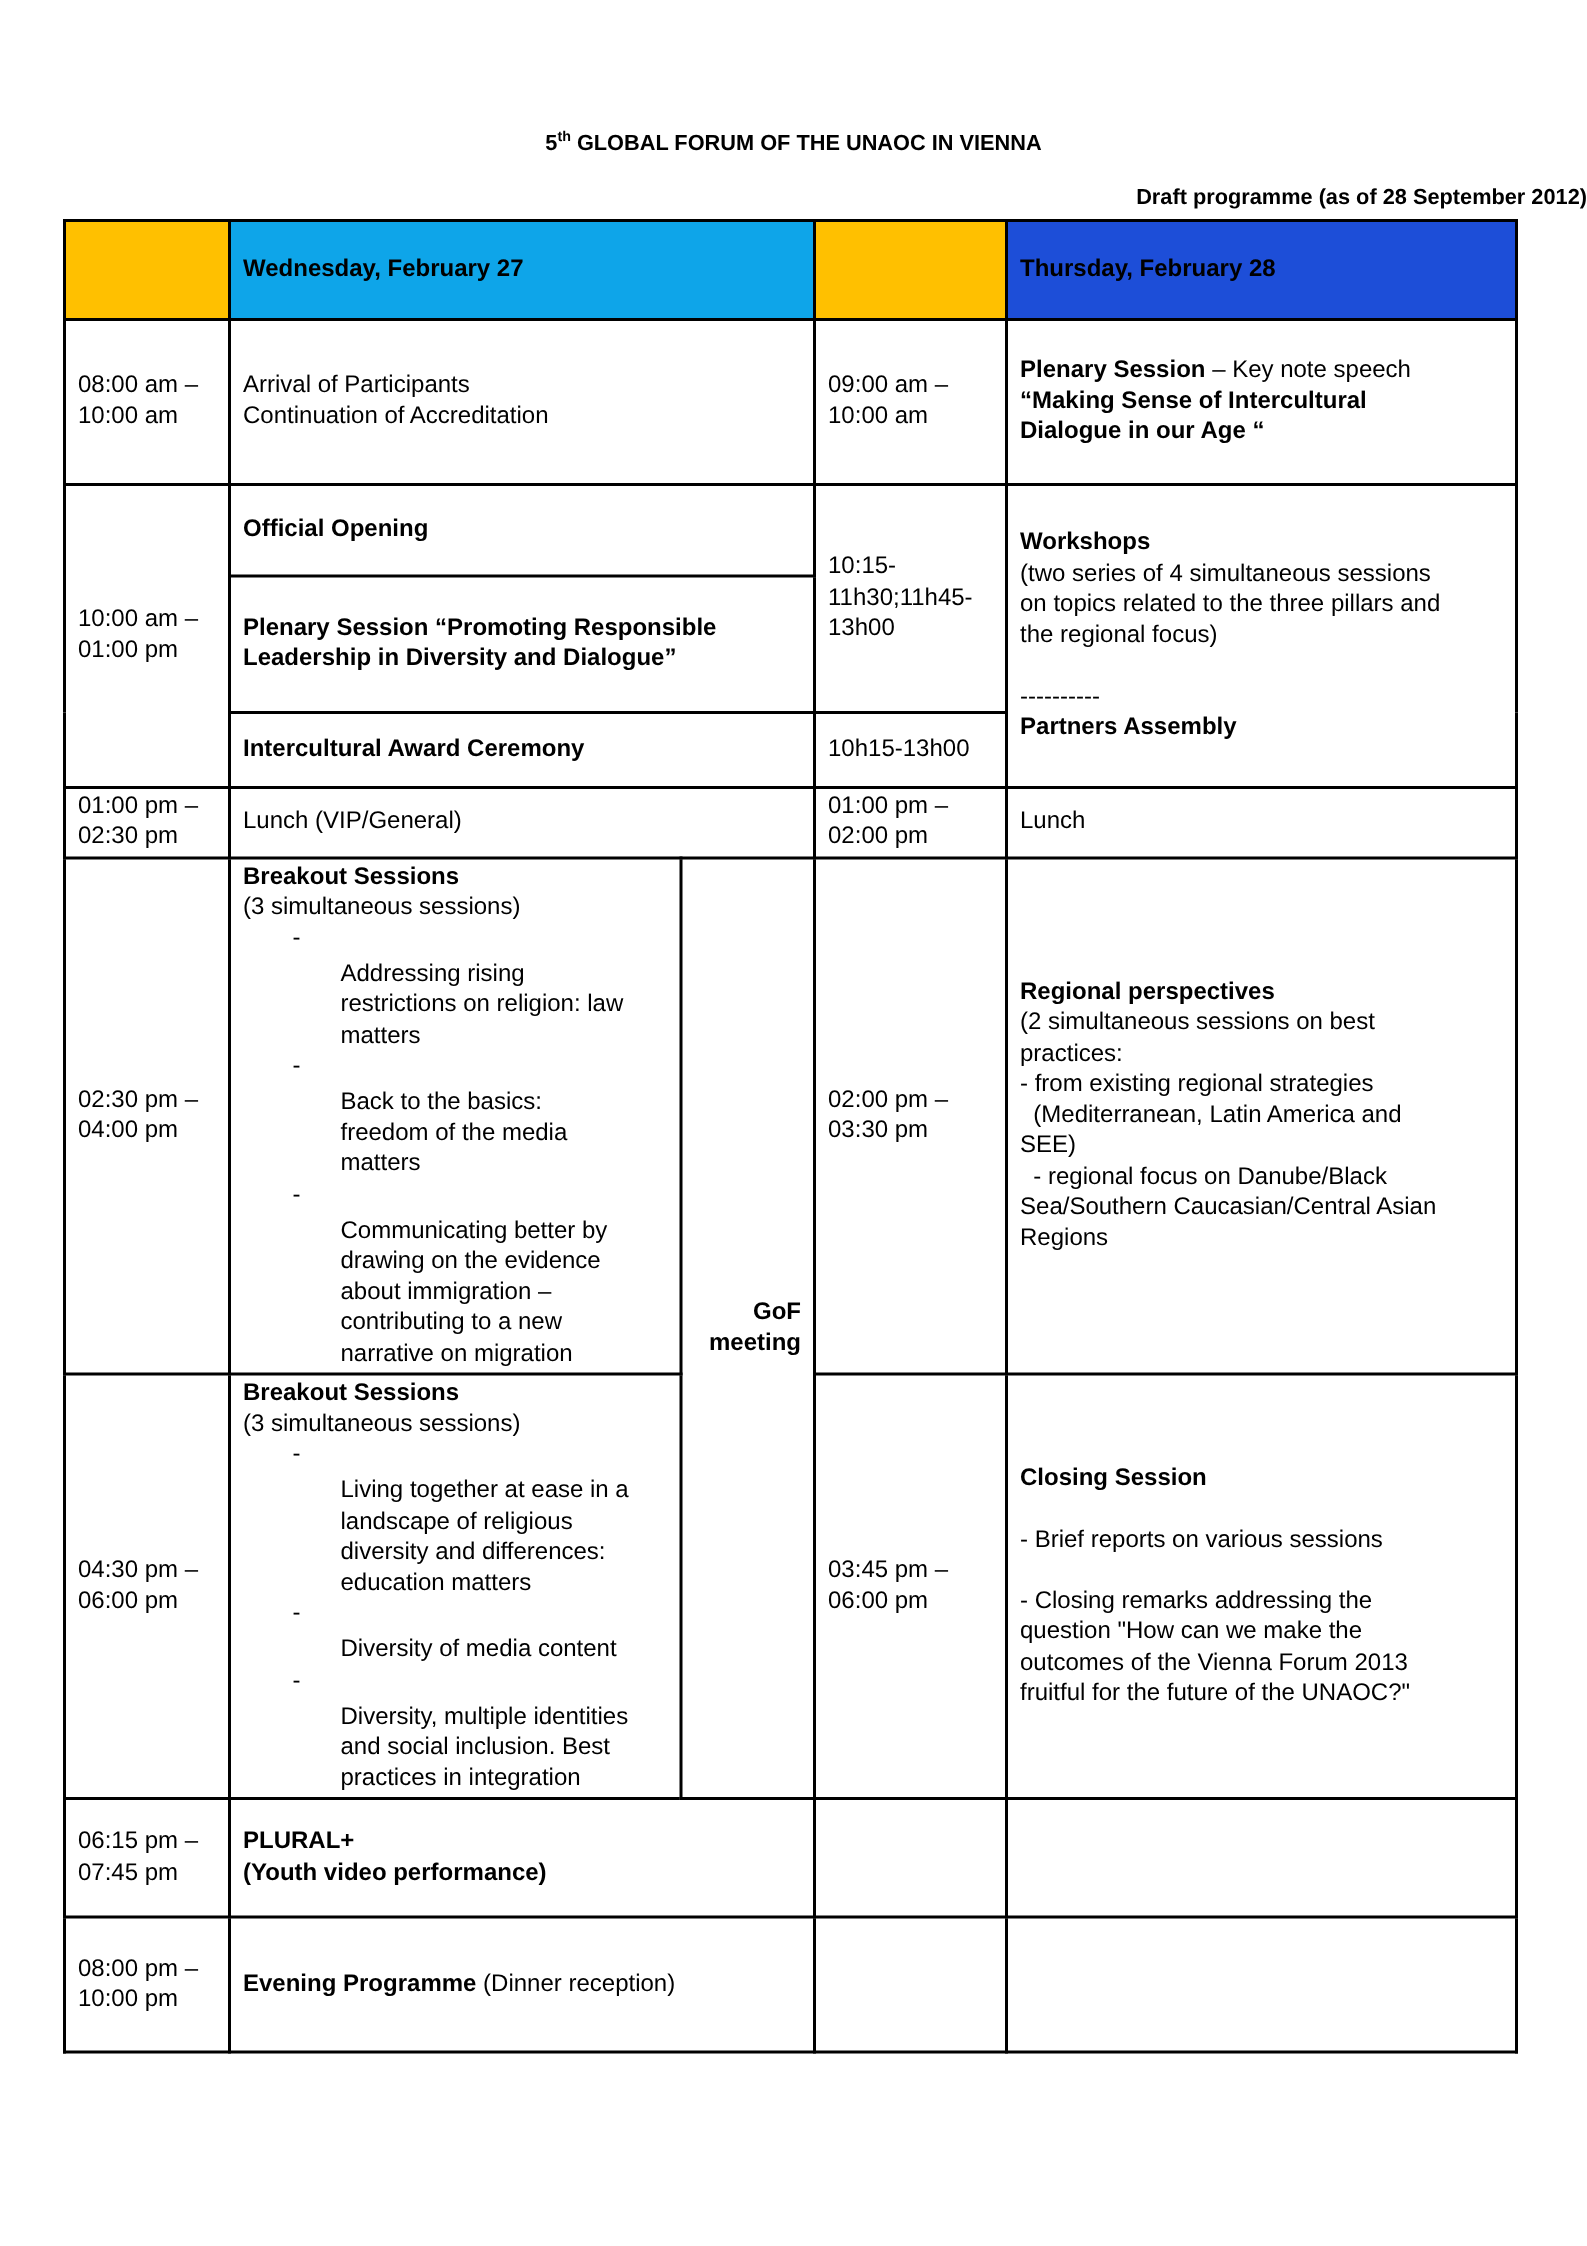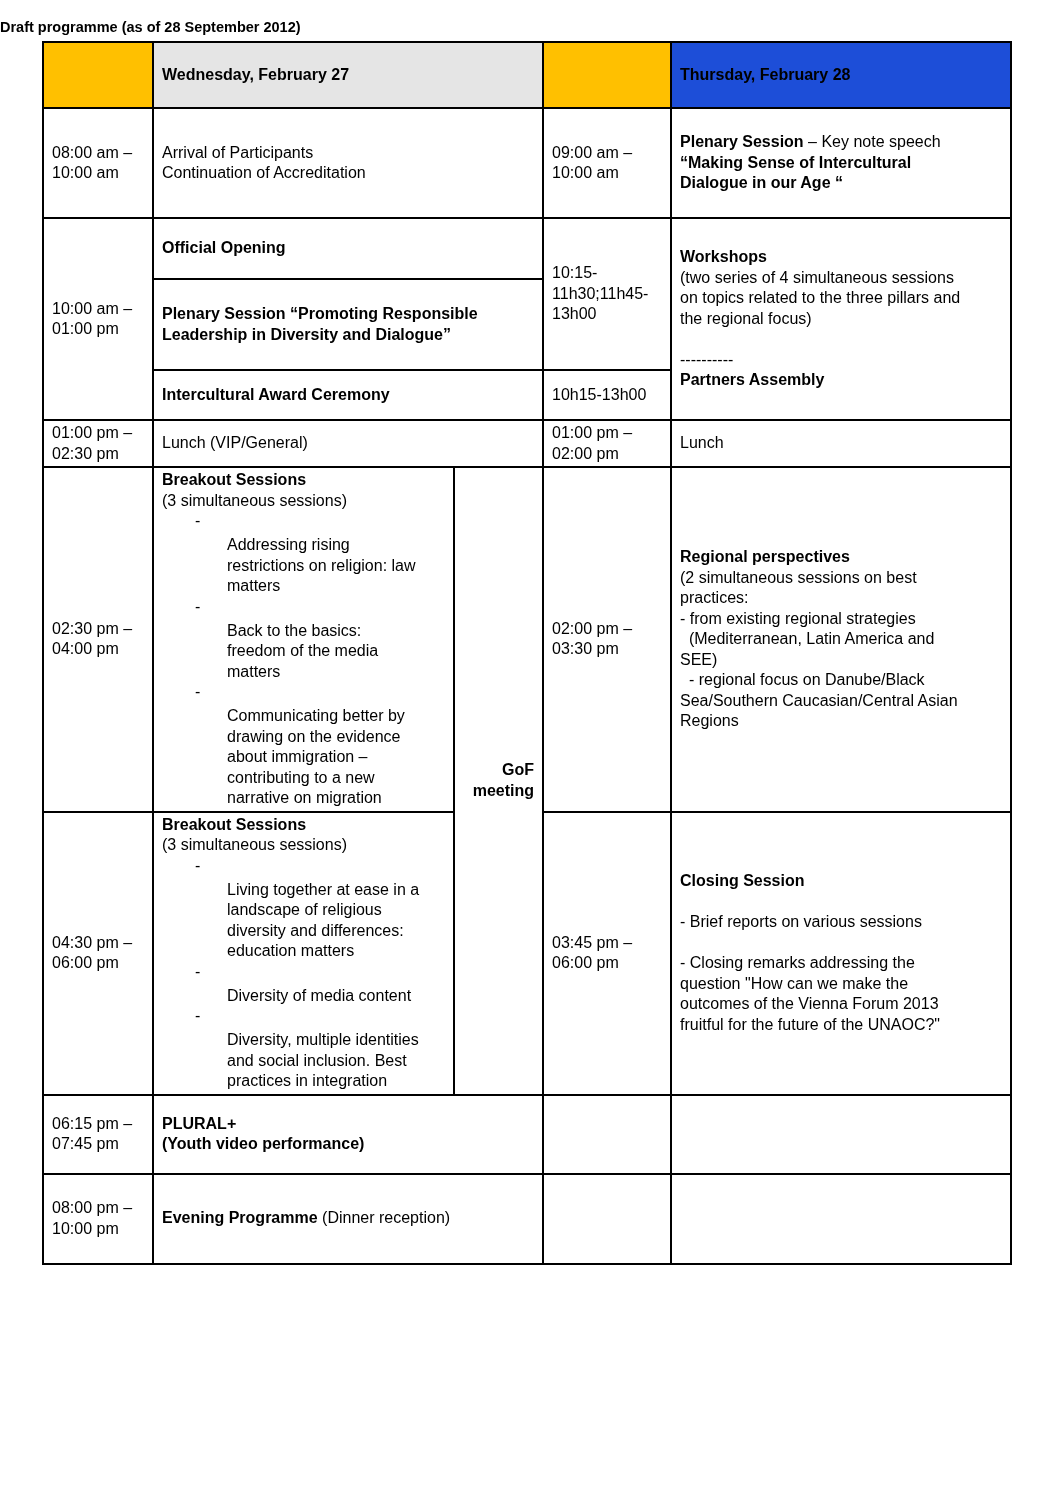--- a/index.html
+++ b/index.html
@@ -1,21 +1,21 @@
 <!DOCTYPE html>
 <html><head>
 <meta charset="utf-8">
 <style>
   html,body{margin:0;padding:0;background:#fff;}
   body{width:1058px;height:1497px;font-family:"Liberation Sans",sans-serif;color:#000;}
   .page{width:1058px;height:1497px;overflow:hidden;background:#fff;}
 
   .doc-title{padding-top:83px;text-align:center;font-weight:bold;font-size:14.5px;line-height:17px;}
   .doc-title sup{font-size:9.5px;}
-  .doc-subtitle{margin-top:19px;text-align:left;font-weight:bold;font-size:14.5px;line-height:17px;}
+  .doc-subtitle{margin-top:19px;text-align:right;font-weight:bold;font-size:14.5px;line-height:17px;}
   .intro{margin:41px 0 0 50px;font-size:17px;line-height:22px;}
   .intro .b{font-weight:bold;}
 
   table.schedule{border-collapse:collapse;table-layout:fixed;margin:5px 0 0 42px;width:968px;}
   table.schedule td{border:2px solid #000;padding:2px 8px;vertical-align:middle;
     font-size:16px;line-height:20.5px;overflow:hidden;word-wrap:break-word;}
   td.orange{font-weight:bold;}
   td.top{vertical-align:top;padding-top:4px;}
   .pre{white-space:pre-wrap;}
   b,.bold{font-weight:bold;}
@@ -25,37 +25,38 @@
   .bullet-text{white-space:pre-wrap;flex:1;margin-top:24px;}
 
   td.gof{vertical-align:top;padding-top:102px;font-weight:bold;text-align:right;}
   .sep-gap{margin-top:20.5px;}
 </style>
 </head>
 <body>
 
 <div class="page">
 
+  <div class="doc-title"><span>5</span><sup>th</sup><span> GLOBAL FORUM OF THE UNAOC IN VIENNA</span></div>
 
   <div class="doc-subtitle">Draft programme (as of 28 September 2012)</div>
 
 
   <table class="schedule">
     <colgroup>
       <col style="width:110px">
         <col style="width:301px">
         <col style="width:89px">
       <col style="width:128px">
         <col style="width:340px">
     </colgroup>
 
     <tbody>
         <tr style="height:66px">
       <td class="orange" style="background:#FFC000"></td>
-      <td class="orange" colspan="2" style="background:#e5e5e5">Wednesday, February 27</td>
+      <td class="orange" colspan="2" style="background:#0ea5e9">Wednesday, February 27</td>
       <td class="orange" style="background:#FFC000"></td>
       <td class="orange" style="background:#1d4ed8">Thursday, February 28</td>
     </tr>
 
     <tr style="height:110px">
       <td class="pre">08:00 am –
 10:00 am</td>
       <td class="pre" colspan="2">Arrival of Participants
 Continuation of Accreditation</td>
       <td class="pre">09:00 am –

